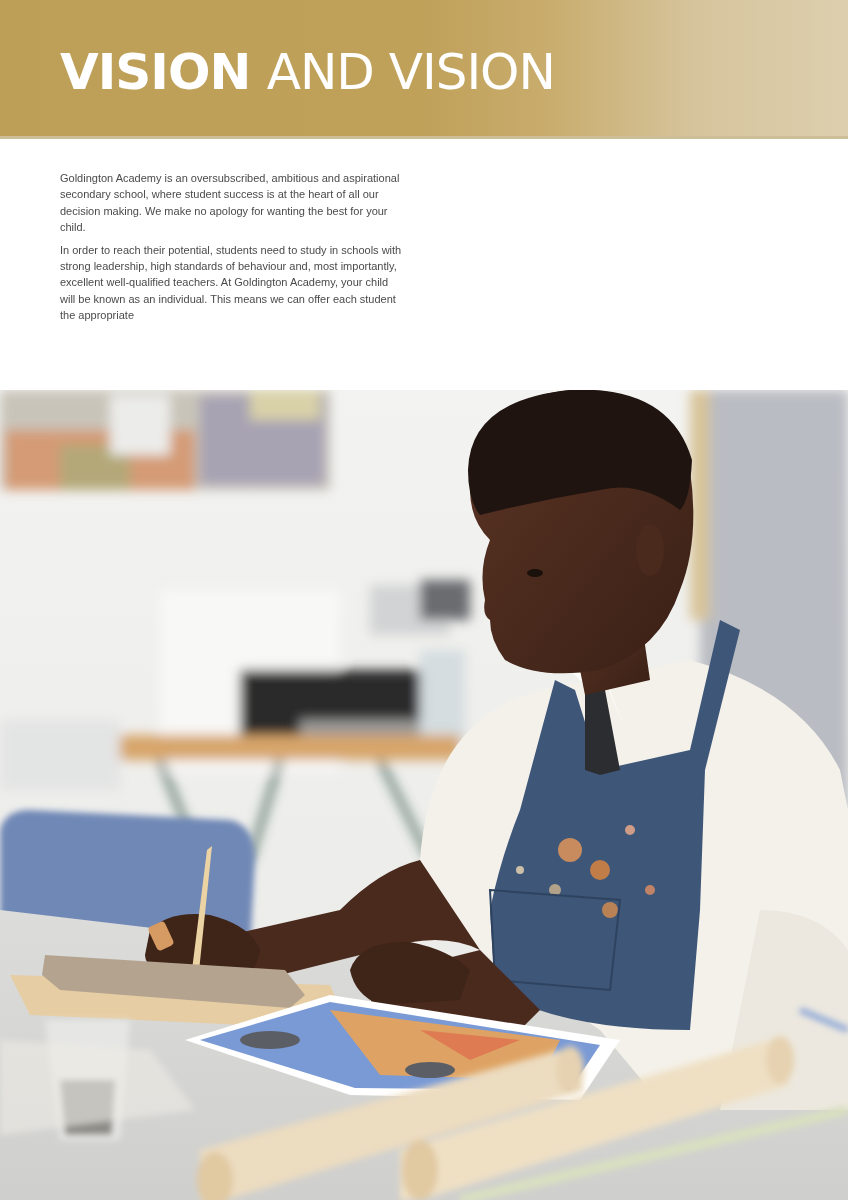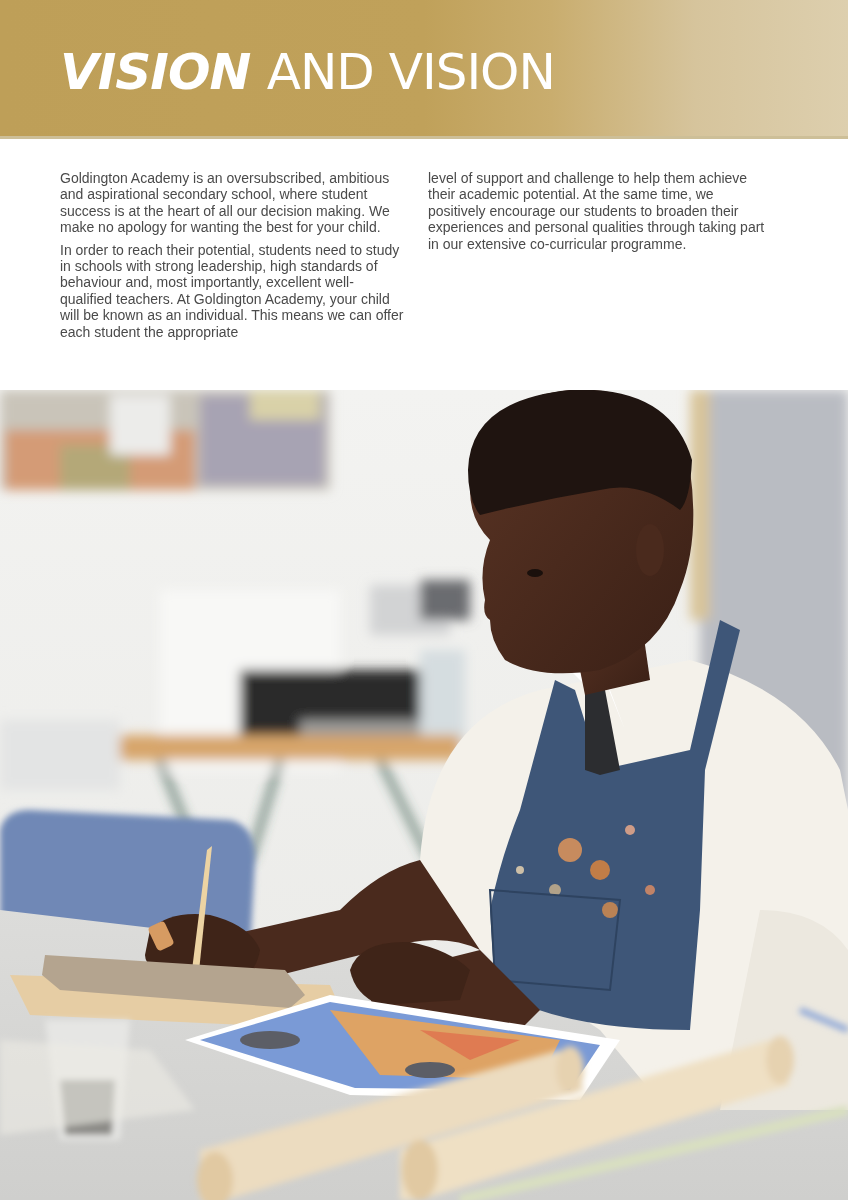--- a/index.html
+++ b/index.html
@@ -7,44 +7,43 @@
   .header {
     position: absolute; left: 0; top: 0; width: 848px; height: 138px;
     background: linear-gradient(90deg, #be9f58 0%, #c0a15a 50%, #c9ad6e 65%, #d6c49c 82%, #ddcfae 100%);
   }
   .header-bottom-line { position: absolute; left: 0; top: 136px; width: 848px; height: 3px; background: #cdbf98; }
   .title {
     position: absolute; left: 60px; top: 40px; margin: 0;
     font-family: "DejaVu Sans", sans-serif; color: #ffffff;
     font-size: 50px; line-height: 64px; letter-spacing: -1px; white-space: nowrap;
   }
-  .title .bold { font-weight: bold; font-style: italic; }
+  .title .bold { font-weight: bold; }
   .title .light { font-weight: normal; }
   .body-text { position: absolute; top: 170px; width: 345px;
-    font-family: "Liberation Sans", sans-serif; font-size: 14px; line-height: 16.4px; color: #4a4a4a; }
+    font-family: "Liberation Sans", sans-serif; font-size: 11px; line-height: 16.4px; color: #4a4a4a; }
   .col-left { left: 60px; }
   .col-right { left: 428px; }
   .body-text p { margin: 0 0 6px 0; }
   .photo { position: absolute; left: 0; top: 390px; width: 848px; height: 810px; overflow: hidden; background: #f1f1ef; }
   .photo svg { display: block; }
 </style>
 </head>
 <body>
 
 <div class="header">
   <h1 class="title"><span class="bold">VISION</span> <span class="light">AND VISION</span></h1>
 </div>
 <div class="header-bottom-line"></div>
 
 <div class="body-text col-left">
   <p>Goldington Academy is an oversubscribed, ambitious and aspirational secondary school, where student success is at the heart of all our decision making. We make no apology for wanting the best for your child.</p>
   <p>In order to reach their potential, students need to study in schools with strong leadership, high standards of behaviour and, most importantly, excellent well-qualified teachers. At Goldington Academy, your child will be known as an individual. This means we can offer each student the appropriate</p>
 </div>
 <div class="body-text col-right">
-  <p>level of support and challenge to help them achieve their academic potential. At the same time, we positively encourage our students to broaden their experiences and personal qualities through taking part in our extensive co-curricular programme.</p>
 </div>
 
 <div class="photo" title="Student in school shirt, tie and paint-splattered apron working on a clay tile with a modelling tool in an art classroom">
   <svg width="848" height="810" viewBox="0 0 848 810" xmlns="http://www.w3.org/2000/svg">
     <defs>
       <filter id="blur6">
           <feGaussianBlur stdDeviation="6"></feGaussianBlur>
         </filter>
       <filter id="blur3">
           <feGaussianBlur stdDeviation="3"></feGaussianBlur>

